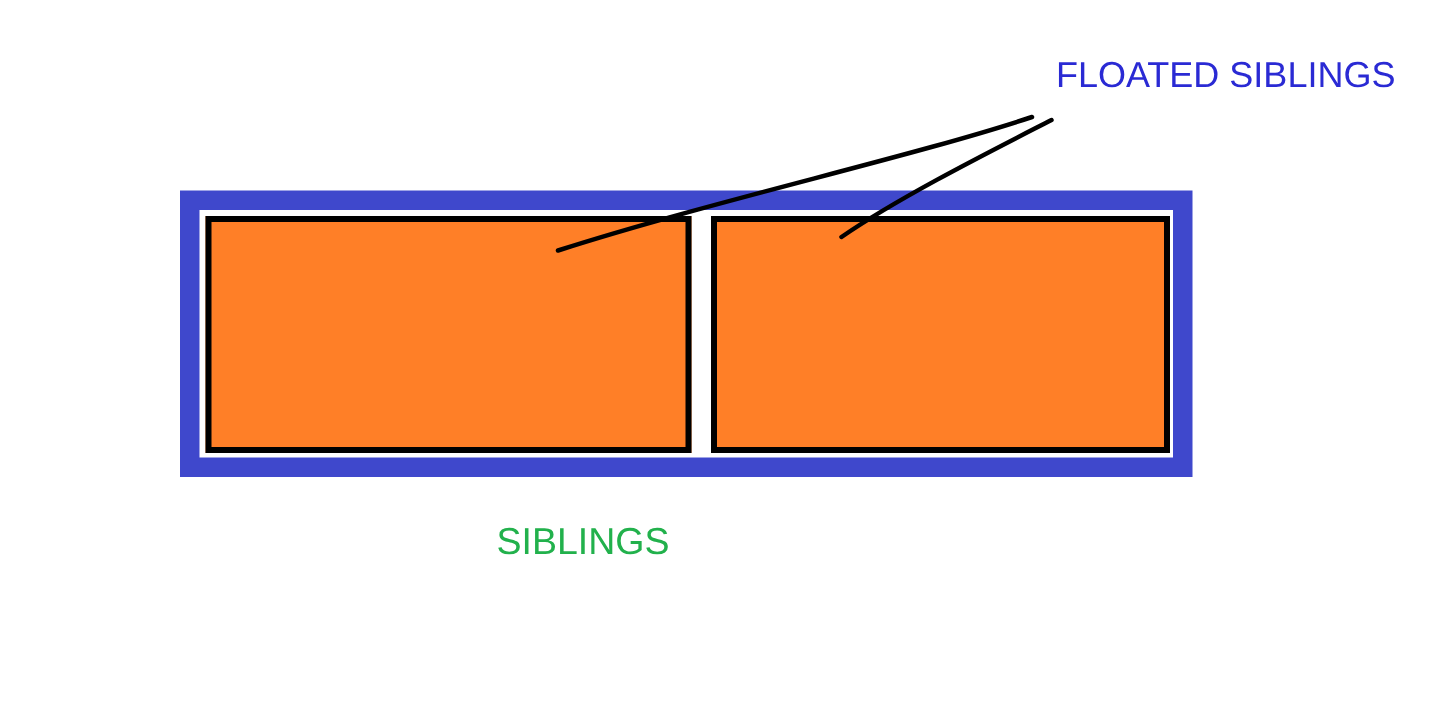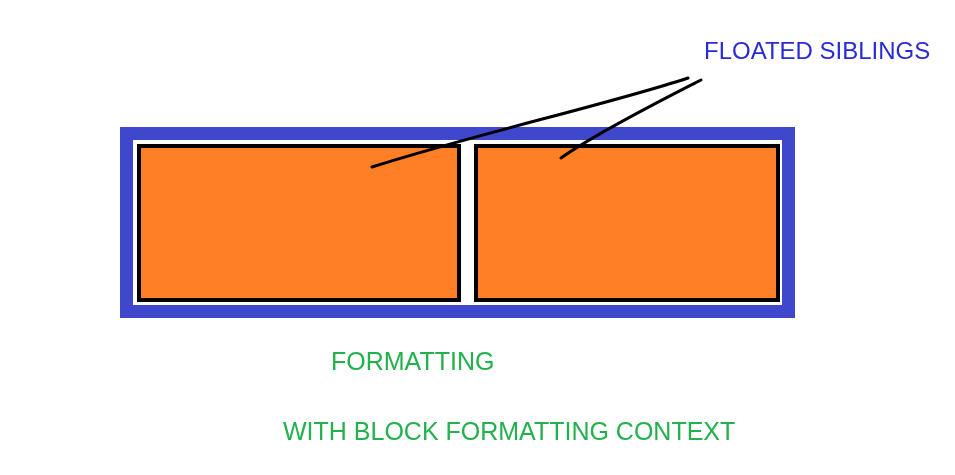--- a/index.html
+++ b/index.html
@@ -97,17 +97,16 @@
   <svg class="pointer-lines" width="955" height="475" viewBox="0 0 955 475" aria-hidden="true">
     <path d="M688,78 C610,104 475,134 372,167"></path>
     <path d="M701,80 C664,99 600,131 561,158"></path>
   </svg>
 
   <div class="container-box">
     <div class="float-box left"></div>
     <div class="float-box right"></div>
   </div>
 
-  <div class="container-label">FORMATTING</div>
+  <div class="container-label">SIBLINGS</div>
 
-  <div class="footer-label">WITH BLOCK FORMATTING CONTEXT</div>
 
 </div>
 
 </body></html>

